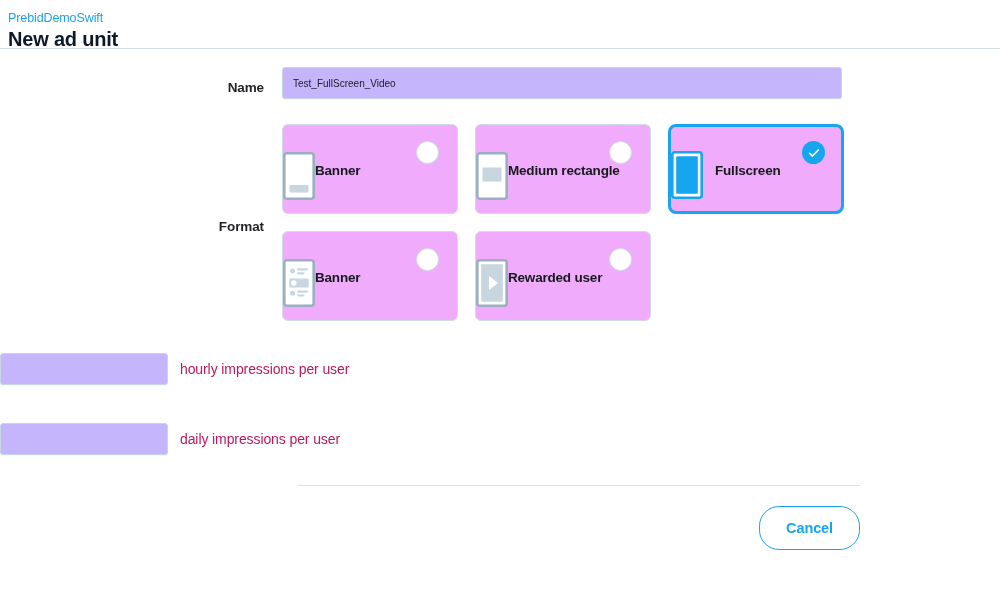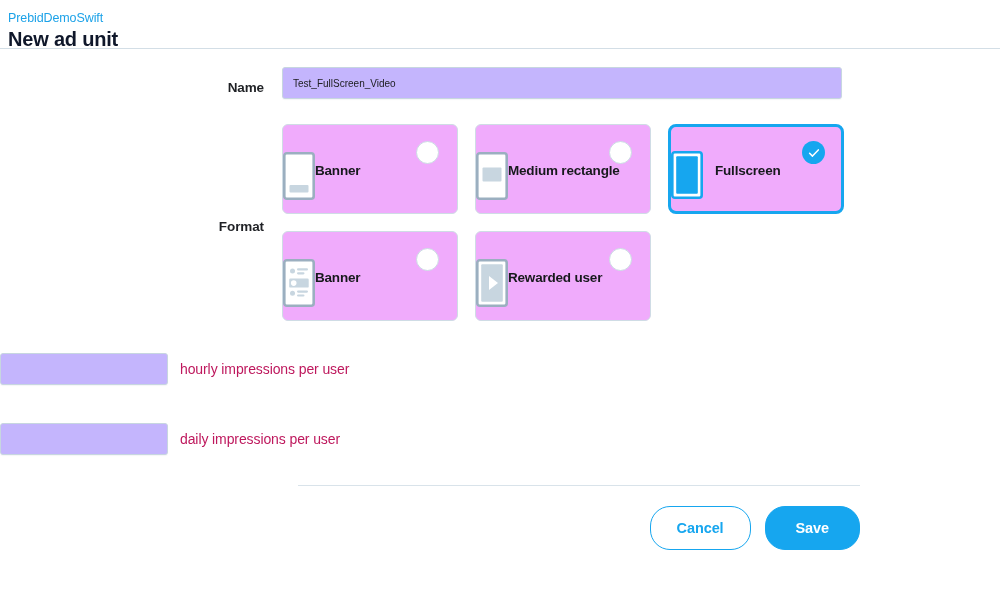--- a/index.html
+++ b/index.html
@@ -301,16 +301,15 @@
         <input class="text-input freq-input" type="text" value="" style="">
         <span class="freq-text">daily impressions per user</span>
       </div>
 
     </div>
   </div>
 
   <div class="footer-divider"></div>
   <div class="actions">
     <button class="btn btn-cancel">Cancel</button>
-    <button class="btn btn-save">Save</button>
   </div>
 
 </div>
 
 </body></html>

